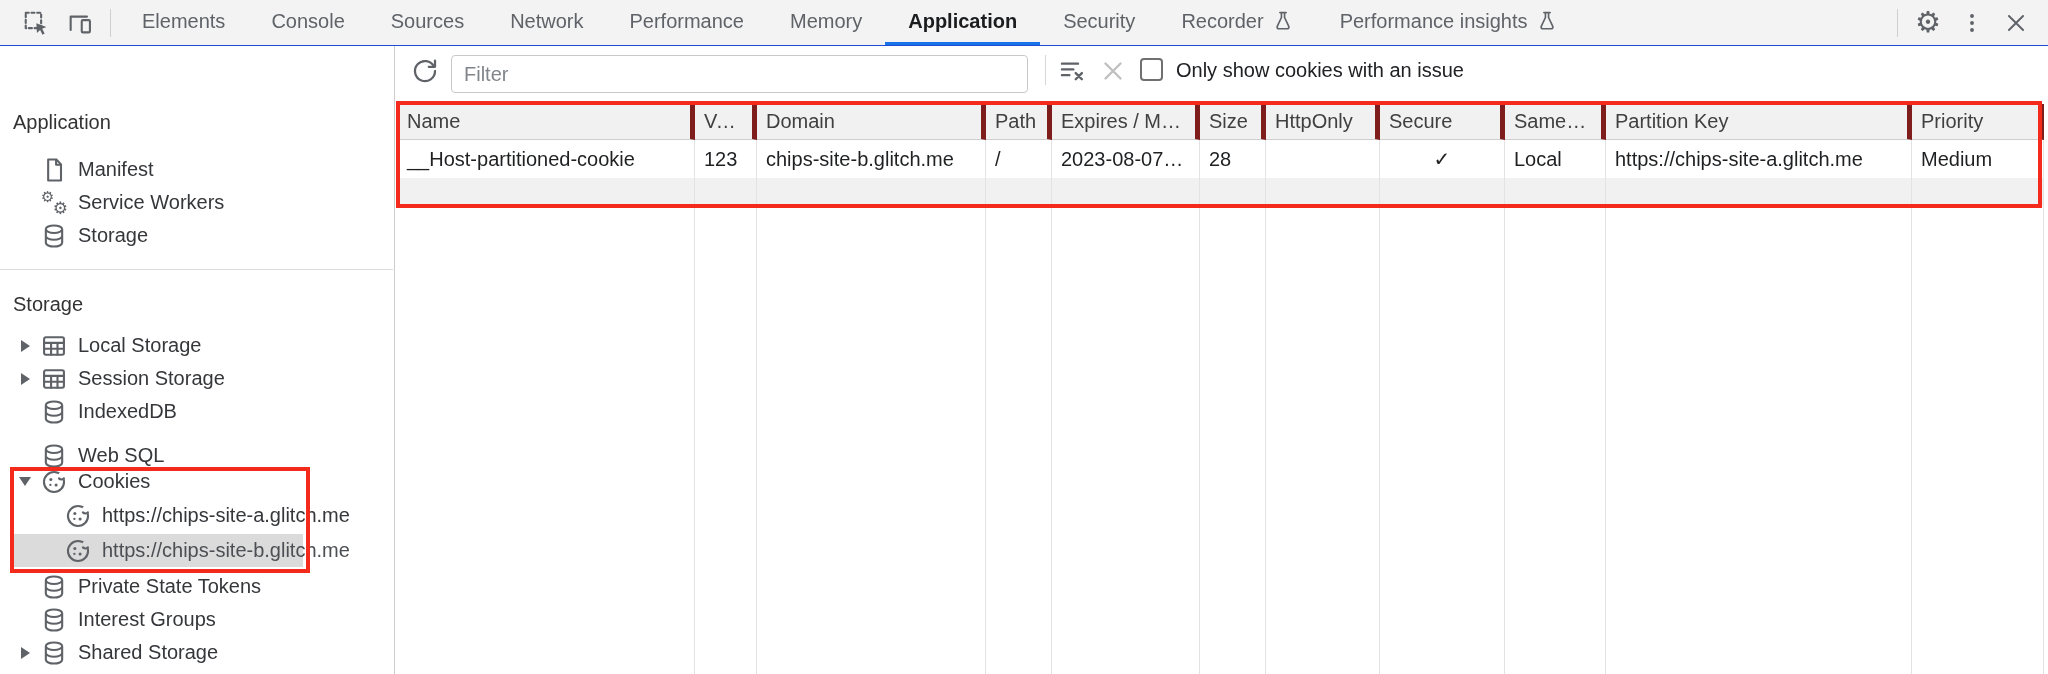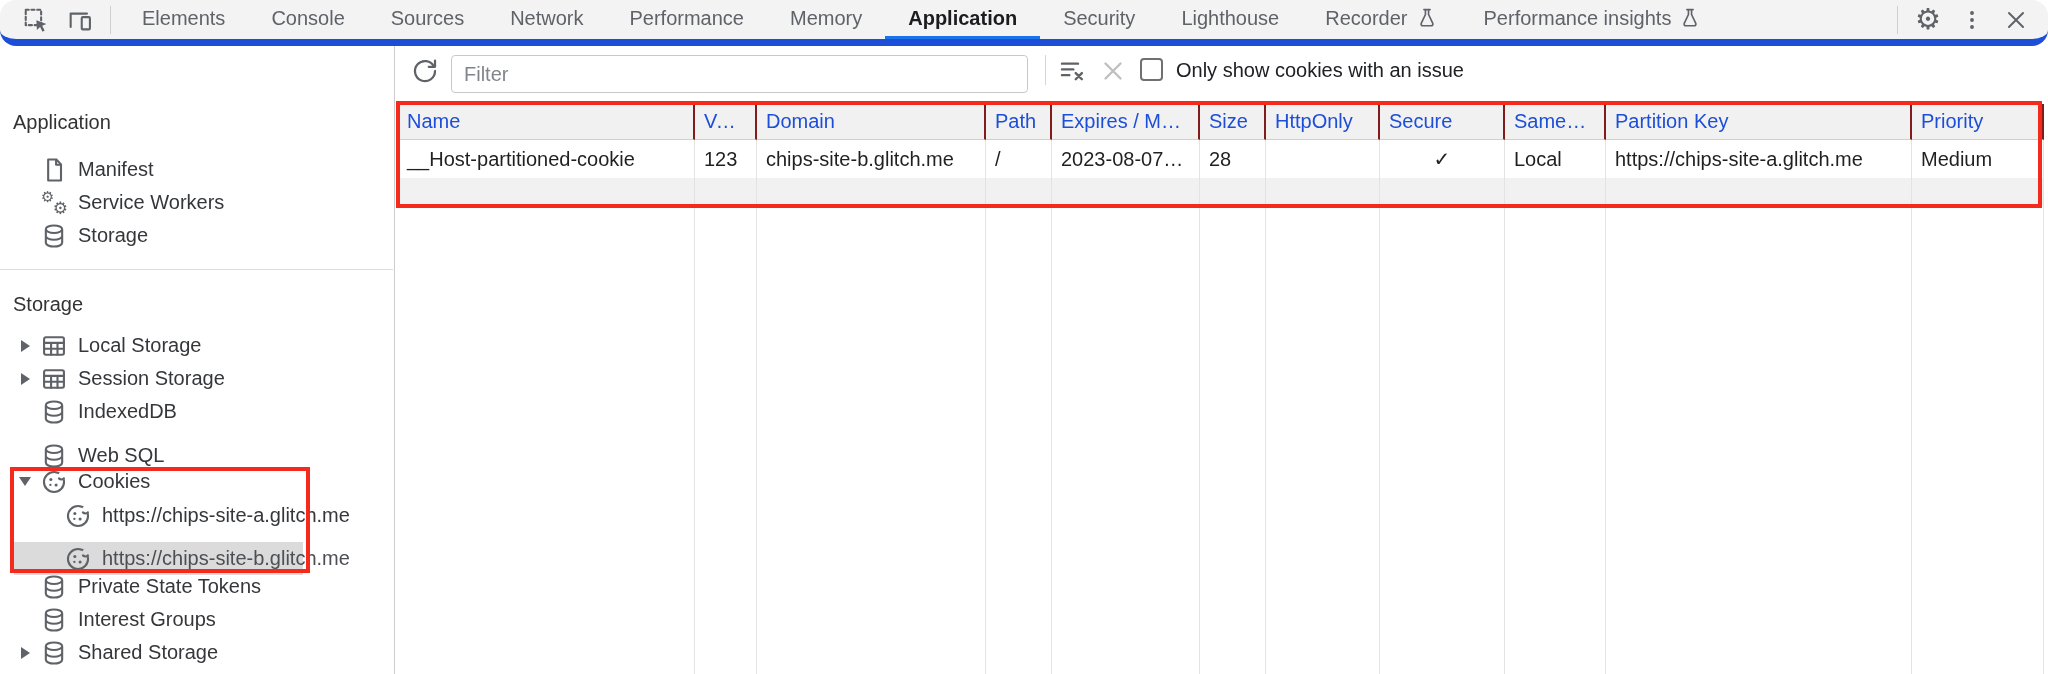--- a/index.html
+++ b/index.html
@@ -2,22 +2,22 @@
 <html><head>
 <meta charset="utf-8">
 <style>
   * { margin:0; padding:0; box-sizing:border-box; }
   html,body { width:2048px; height:674px; background:#fff; }
   body { font-family:"Liberation Sans","DejaVu Sans",sans-serif; color:#303236; }
   .devtools { position:relative; width:2048px; height:674px; overflow:hidden; background:#fff; }
 
   
   .tabbar { position:absolute; top:0; left:0; right:0; height:46px;
-    background:#f3f3f4; border-bottom:7px solid #1d4ed8;
-    display:flex; align-items:stretch;border-radius:16px; }
+    background:#f3f3f4; border-bottom:1px solid #1d4ed8;
+    display:flex; align-items:stretch; }
   .tb-left { display:flex; align-items:center; padding-left:14px; }
   .icon-btn { background:none; border:none; cursor:pointer; display:flex; align-items:center; justify-content:center;
     width:44px; height:46px; }
   .vdiv { width:1px; height:28px; background:#cfcfcf; align-self:center; margin:0 8px; }
   .tabs { display:flex; align-items:stretch; }
   .tab { display:flex; align-items:center; gap:8px; padding:0 23px; font-size:20px; color:#5f6368;
     border-bottom:3px solid transparent; cursor:pointer; white-space:nowrap; }
   .tab.active { color:#1b1c1e; font-weight:600; border-bottom-color:#1a73e8; }
   .tb-right { margin-left:auto; display:flex; align-items:center; padding-right:10px; }
   .gear-glyph { font-size:29px; color:#5f6368; line-height:1; }
@@ -33,21 +33,21 @@
   .tri-slot { width:22px; display:flex; justify-content:center; flex:none; margin-left:14px; }
   .lvl2 .tri-slot { margin-left:38px; }
   .tri-r { width:0; height:0; border-left:9px solid #5f6368; border-top:6px solid transparent; border-bottom:6px solid transparent; }
   .tri-d { width:0; height:0; border-top:9px solid #5f6368; border-left:6px solid transparent; border-right:6px solid transparent; }
   .side-icon { width:28px; height:28px; flex:none; margin:0 10px 0 4px; display:flex; align-items:center; justify-content:center; }
   .side-icon svg { width:28px; height:28px; }
   .sw-gears { position:relative; width:28px; height:28px; color:#5f6368; }
   .sw-gears span { position:absolute; line-height:1; }
   .sw-g1 { font-size:15px; left:1px; top:0; }
   .sw-g2 { font-size:17px; right:0; bottom:0; }
-  .side-row.selected { background:linear-gradient(to right, transparent 0 14px, #dbdbdb 14px 303px, transparent 303px); color:#4c4f53;margin-top:8px; }
+  .side-row.selected { background:linear-gradient(to right, transparent 0 14px, #dbdbdb 14px 303px, transparent 303px); color:#4c4f53; }
   .side-sep { position:absolute; left:0; right:1px; top:223px; border-top:1px solid #dddddd; }
 
   
   .red-box { position:absolute; border:4px solid #f42a1d; pointer-events:none; }
   .sidebar-red { left:10px; top:421px; width:300px; height:106px; }
   .table-red { left:0px; top:55px; width:1646px; height:107px; }
 
   
   .main { position:absolute; top:46px; left:396px; right:0; bottom:0; background:#fff;text-decoration:underline; }
   .panel-toolbar { position:relative; height:48px; display:flex; align-items:center; }
@@ -61,22 +61,22 @@
   .ic-clear { left:702px; }
   .checkbox { position:absolute; left:744px; top:12px; width:23px; height:23px; border:2px solid #707070;
     border-radius:4px; background:#fff; cursor:pointer; }
   .cb-label { position:absolute; left:780px; top:9px; line-height:30px; font-size:20px; color:#202124; white-space:nowrap; }
 
   
   .grid { position:absolute; left:2px; top:58px; bottom:0; width:1646px; display:flex; flex-direction:column; }
   .t-head, .t-row, .t-filler, .t-rest { display:flex; flex:none; }
   .t-rest { flex:1; }
   .cell { flex:none; padding:0 9px; font-size:20px; overflow:hidden; white-space:nowrap; text-overflow:ellipsis; }
-  .t-head .cell { background:#f1f1f2; border-right:2px solid #7f1d1d; border-bottom:1px solid #cfcfcf;
-    height:36px; line-height:35px; color:#1d4ed8; }
+  .t-head .cell { background:#f1f1f2; border-right:5px solid #7f1d1d; border-bottom:1px solid #cfcfcf;
+    height:36px; line-height:35px; color:#404040; }
   .t-row .cell { border-right:1px solid #e3e3e3; height:38px; line-height:38px; color:#1f2022; background:#fff; }
   .t-filler .cell { border-right:1px solid #e3e3e3; height:28px; background:#f1f1f2; }
   .t-rest .cell { border-right:1px solid #e3e3e3; background:#fff; }
   .c0{width:297px}.c1{width:62px}.c2{width:229px}.c3{width:66px}.c4{width:148px}.c5{width:66px}
   .c6{width:114px}.c7{width:125px}.c8{width:101px}.c9{width:306px}.c10{width:132px}
   .al-r{text-align:left}.al-c{text-align:center}
 
   svg { display:block; }
   .stk { fill:none; stroke:#5f6368; stroke-width:1.8; stroke-linecap:round; stroke-linejoin:round; }
 </style>
@@ -123,23 +123,20 @@
           <span>Performance</span>
         </div>
       <div class="tab">
           <span>Memory</span>
         </div>
       <div class="tab active">
           <span>Application</span>
         </div>
       <div class="tab">
           <span>Security</span>
-        </div>
-      <div class="tab">
-          <span>Lighthouse</span>
         </div>
       <div class="tab">
         <span>Recorder</span>
         <span>
           <svg width="22" height="22" viewBox="0 0 24 24">
               <path class="stk" d="M8.6 2.8h6.8 M10.3 2.8v5.4l-4.6 9.6a1.9 1.9 0 0 0 1.7 2.7h9.2a1.9 1.9 0 0 0 1.7-2.7l-4.6-9.6V2.8"></path>
             </svg>
         </span>
       </div>
       <div class="tab">

